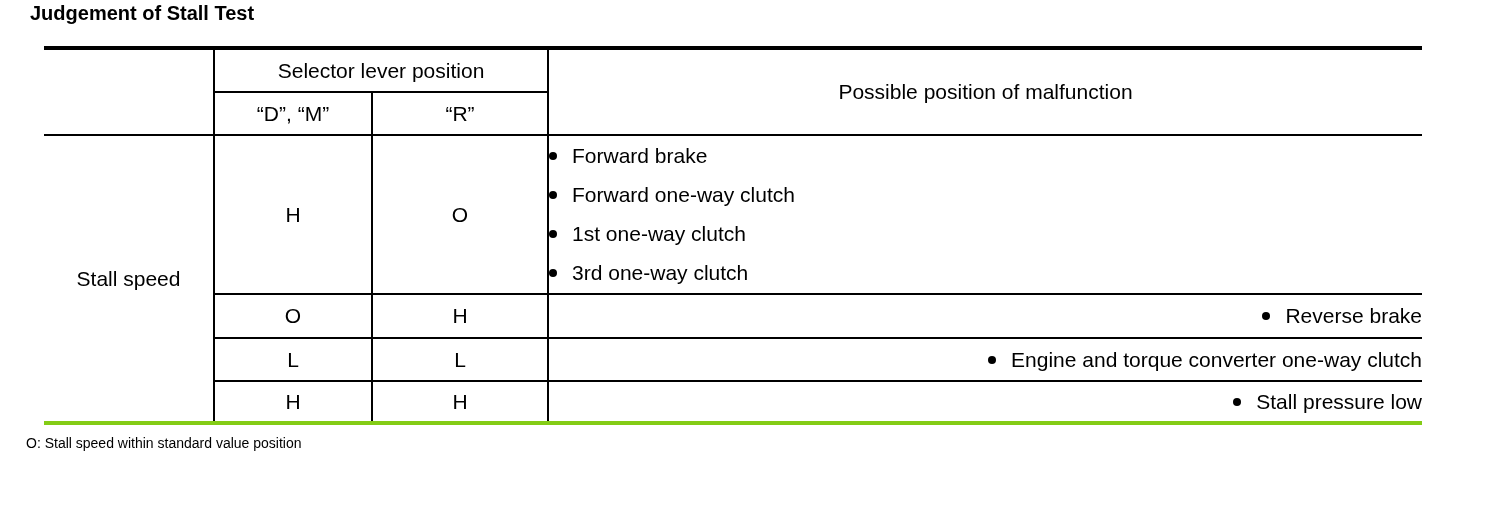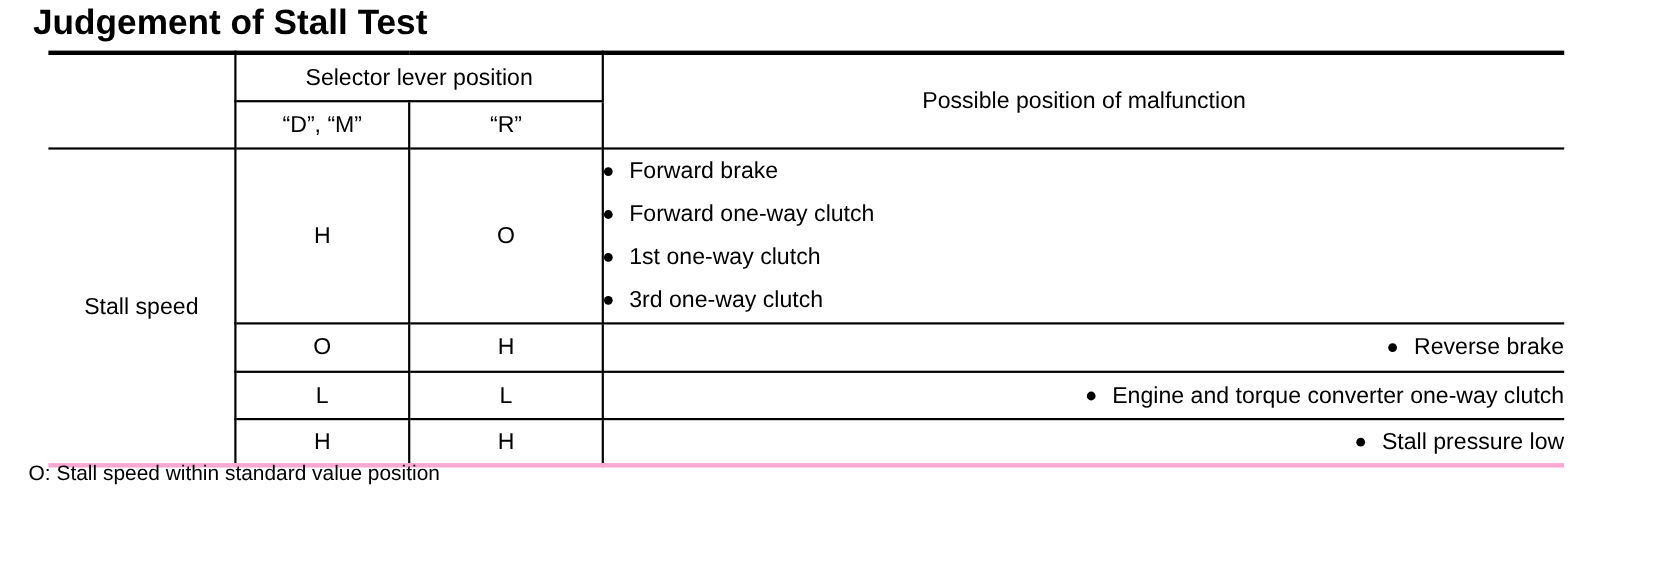--- a/index.html
+++ b/index.html
@@ -13,35 +13,35 @@
     height: 528px;
     font-family: "Liberation Sans", sans-serif;
     color: #000000;
     overflow: hidden;
   }
 
   .page-title {
     position: absolute;
     left: 30px;
     top: 2px;
-    font-size: 32px;
+    font-size: 20px;
     font-weight: 700;
     letter-spacing: 0px;
     white-space: nowrap;
   }
 
   table.stall-table {
     position: absolute;
     left: 44px;
     top: 46px;
     width: 1378px;
     border-collapse: collapse;
     table-layout: fixed;
     border-top: 4px solid #000;
-    border-bottom: 4px solid #f9a8d4;
+    border-bottom: 4px solid #84cc16;
     font-size: 21px;
   }
   table.stall-table td {
     padding: 0;
     font-size: 21px;
     color: #000;
   }
 
   .br { border-right: 2px solid #000; }
   .bl { border-left: 2px solid #000; }
@@ -74,22 +74,22 @@
     margin-right: 15px;
     flex: 0 0 auto;
   }
   .cause-text {
     white-space: nowrap;
   }
 
   .legend {
     position: absolute;
     left: 26px;
-    top: 416px;
-    font-size: 19px;
+    top: 428px;
+    font-size: 14px;
     line-height: 30.6px;
     white-space: nowrap;
   }
 </style>
 </head>
 <body>
 
 <div class="page-title">Judgement of Stall Test</div>
 
 <table class="stall-table">

